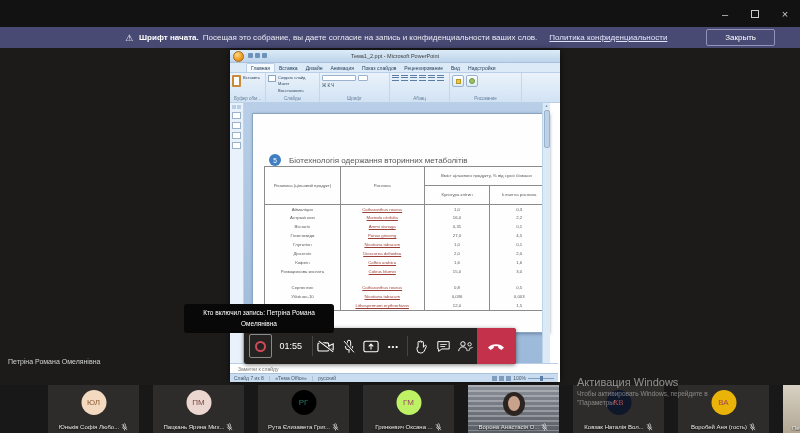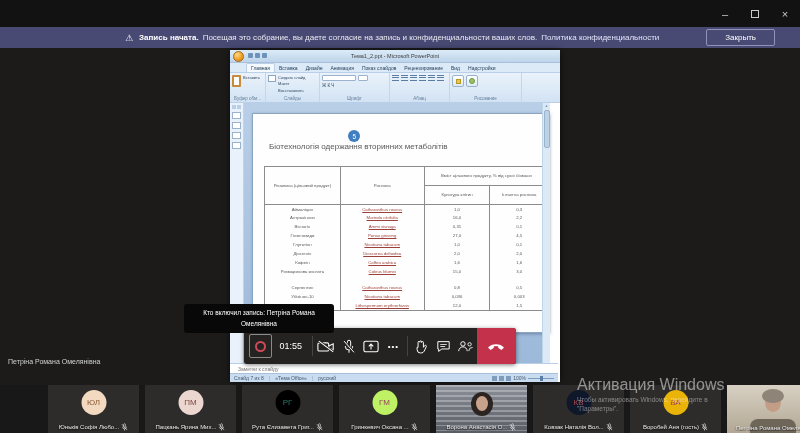--- a/index.html
+++ b/index.html
@@ -12,21 +12,21 @@
   .winctl { position:absolute; top:0; height:27px; width:30px; color:#c9c9c9; font-size:11px;
             display:flex; align-items:center; justify-content:center; cursor:default; }
   .winctl.min { right:60px; } .winctl.max { right:30px; } .winctl.close { right:0; }
   .maxbox { display:inline-block; width:8px; height:8px; border:1px solid #c9c9c9; }
 
   
   .banner { position:absolute; left:0; top:27px; width:800px; height:21px; background:#494a74;
             display:flex; align-items:center; padding:0 25px 0 125px; color:#e8e8f2; font-size:8px; }
   .banner .warn { color:#fff; font-size:9px; margin-right:6px; }
   .banner b { color:#fff; margin-right:4px; font-size:8px; }
-  .banner .lnk { color:#e3e3fa; margin-left:4px; cursor:pointer; }
+  .banner .lnk { color:#e3e3fa; text-decoration:underline; margin-left:12px; cursor:pointer; }
   .banner .spacer { flex:1; }
   .btn-close { border:1px solid #9293b8; border-radius:2px; background:transparent; color:#fff;
                font-size:8px; padding:3px 18px; cursor:pointer; }
 
   
   .stage { position:absolute; left:0; top:48px; width:800px; height:337px; background:#1c1b1a; }
   .presenter-label { position:absolute; left:8px; top:310px; color:#d2d2d2; font-size:7px; }
 
   
   .ppt { position:absolute; left:230px; top:2px; width:330px; height:332px; background:#fff;
@@ -72,21 +72,21 @@
   .thumbs .tabrow i { width:4px; height:4px; background:#b9cfe8; display:block; }
   .canvas { position:absolute; left:14px; top:0; width:306px; height:260px;
             background:linear-gradient(180deg,#b9cfe8,#9cb9da); }
   .vscroll { position:absolute; right:0; top:0; width:8px; height:260px; background:#dce9f6; border-left:1px solid #c0d4e8;
              font-size:4px; color:#7f9bbd; text-align:center; }
   .vscroll .thumb { width:6px; height:38px; background:#bcd2e8; border:1px solid #9ab2cc; margin:2px auto; border-radius:2px; }
 
   
   .slide { position:absolute; left:8px; top:10px; width:297px; height:220px; background:#fefefe;
            border:1px solid #8aa5c0; box-shadow:1px 1px 3px rgba(60,80,110,.5); }
-  .slide-titlerow { position:absolute; left:16px; top:16px; display:flex; align-items:center;flex-direction:column; }
+  .slide-titlerow { position:absolute; left:16px; top:40px; display:flex; align-items:center; }
   .num-circle { width:12px; height:12px; border-radius:50%; background:#3f7fc1; color:#fff; font-size:6.5px;
                 display:flex; align-items:center; justify-content:center; margin-right:8px; }
   .slide-title { font-size:8px; color:#595959; }
 
   .slide table { position:absolute; left:11px; top:52px; width:285px; border-collapse:collapse; table-layout:fixed; }
   .slide th, .slide td { font-weight:normal; font-size:4.3px; color:#5a5a5a; text-align:center;
                          line-height:1.25; padding:1px; }
   .slide thead th { border:1px solid #8c8c8c; height:19px; }
   .slide tbody td { border-left:1px solid #8c8c8c; border-right:1px solid #8c8c8c; height:9px; padding:0; }
   .slide table { border:1px solid #8c8c8c; }
@@ -119,26 +119,26 @@
   .timer { color:#fff; font-size:9px; margin:0 8px; }
   .cdiv { width:1px; height:20px; background:#454443; margin:0 2px; }
   .cbtn { width:24px; height:36px; display:flex; align-items:center; justify-content:center; cursor:pointer; }
   .cbtn svg { display:block; }
   .more { color:#fff; font-size:8px; letter-spacing:1px; }
   .hangup { margin-left:auto; width:42px; height:36px; background:#c4314b; border-radius:0 3px 3px 0;
             display:flex; align-items:center; justify-content:center; cursor:pointer; }
 
   
   .watermark { position:absolute; left:577px; top:376px; z-index:60; pointer-events:none; }
-  .watermark .w1 { font-size:16px; color:rgba(255,255,255,.5); }
+  .watermark .w1 { font-size:11px; color:rgba(255,255,255,.5); }
   .watermark .w2 { font-size:6.5px; color:rgba(255,255,255,.42); margin-top:2px; }
 
   
   .strip { position:absolute; left:0; top:385px; width:800px; height:48px; background:#181818;
-           display:flex; gap:6px; padding-left:48px; overflow:hidden; }
+           display:flex; gap:14px; padding-left:48px; overflow:hidden; }
   .tile { position:relative; width:91px; height:48px; background:#2d2c2b; flex:0 0 91px; cursor:pointer; }
   .avatar { position:absolute; left:50%; top:5px; transform:translateX(-50%); width:25px; height:25px;
             border-radius:50%; display:flex; align-items:center; justify-content:center; font-size:8px; }
   .tname { position:absolute; left:0; right:0; bottom:2px; display:flex; align-items:center; justify-content:center;
            gap:2px; color:#eaeaea; font-size:6px; white-space:nowrap; overflow:hidden;
            text-shadow:0 1px 2px rgba(0,0,0,.9); }
   .tile.video1 { background:linear-gradient(180deg,#8b9099,#585c63); }
   .tile.video1 .blinds { position:absolute; inset:0;
       background:repeating-linear-gradient(180deg,rgba(255,255,255,.28) 0 1.5px,transparent 1.5px 5px); }
   .tile.video2 { background:linear-gradient(180deg,#d8d1c3,#b2a794); }
@@ -158,21 +158,21 @@
   <div class="titlebar">
     <div class="winctl min">–</div>
     <div class="winctl max">
         <span class="maxbox"></span>
       </div>
     <div class="winctl close">×</div>
   </div>
 
   <div class="banner">
     <span class="warn">⚠</span>
-    <b>Запись начата.</b>
+    <b>Шрифт начата.</b>
     <span>Посещая это собрание, вы даете согласие на запись и конфиденциальности ваших слов.</span>
     <span class="lnk">Политика конфиденциальности</span>
     <span class="spacer"></span>
     <button class="btn-close">Закрыть</button>
   </div>
 
   <div class="stage">
     <div class="presenter-label">Петріна Романа Омелянівна</div>
 
     <div class="ppt">

